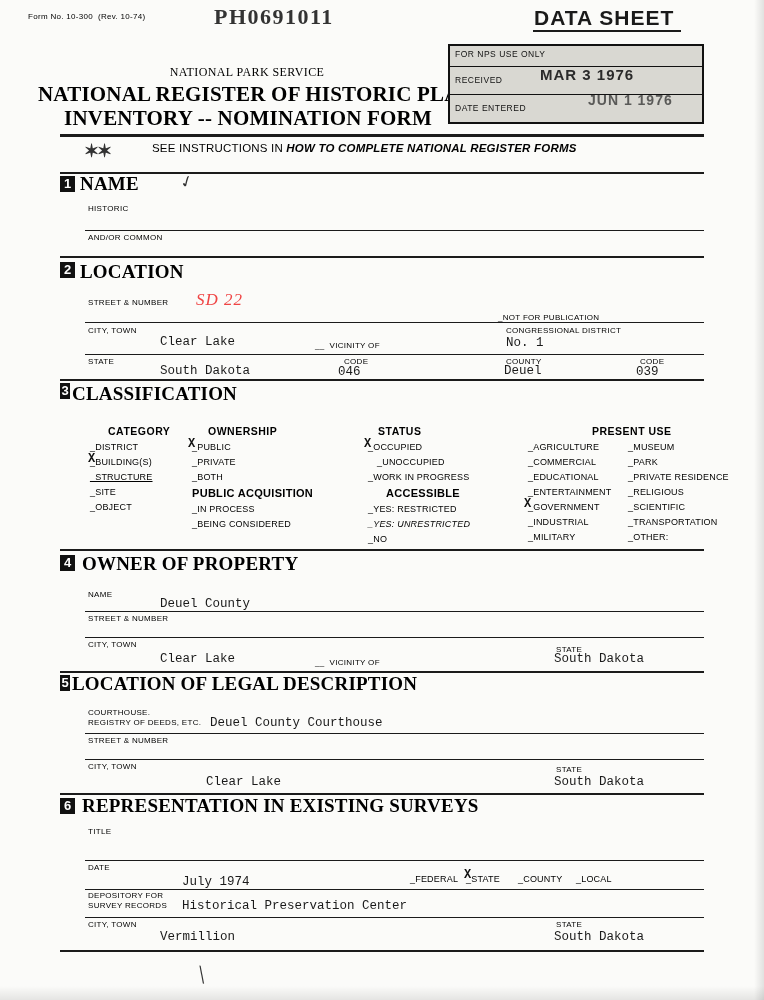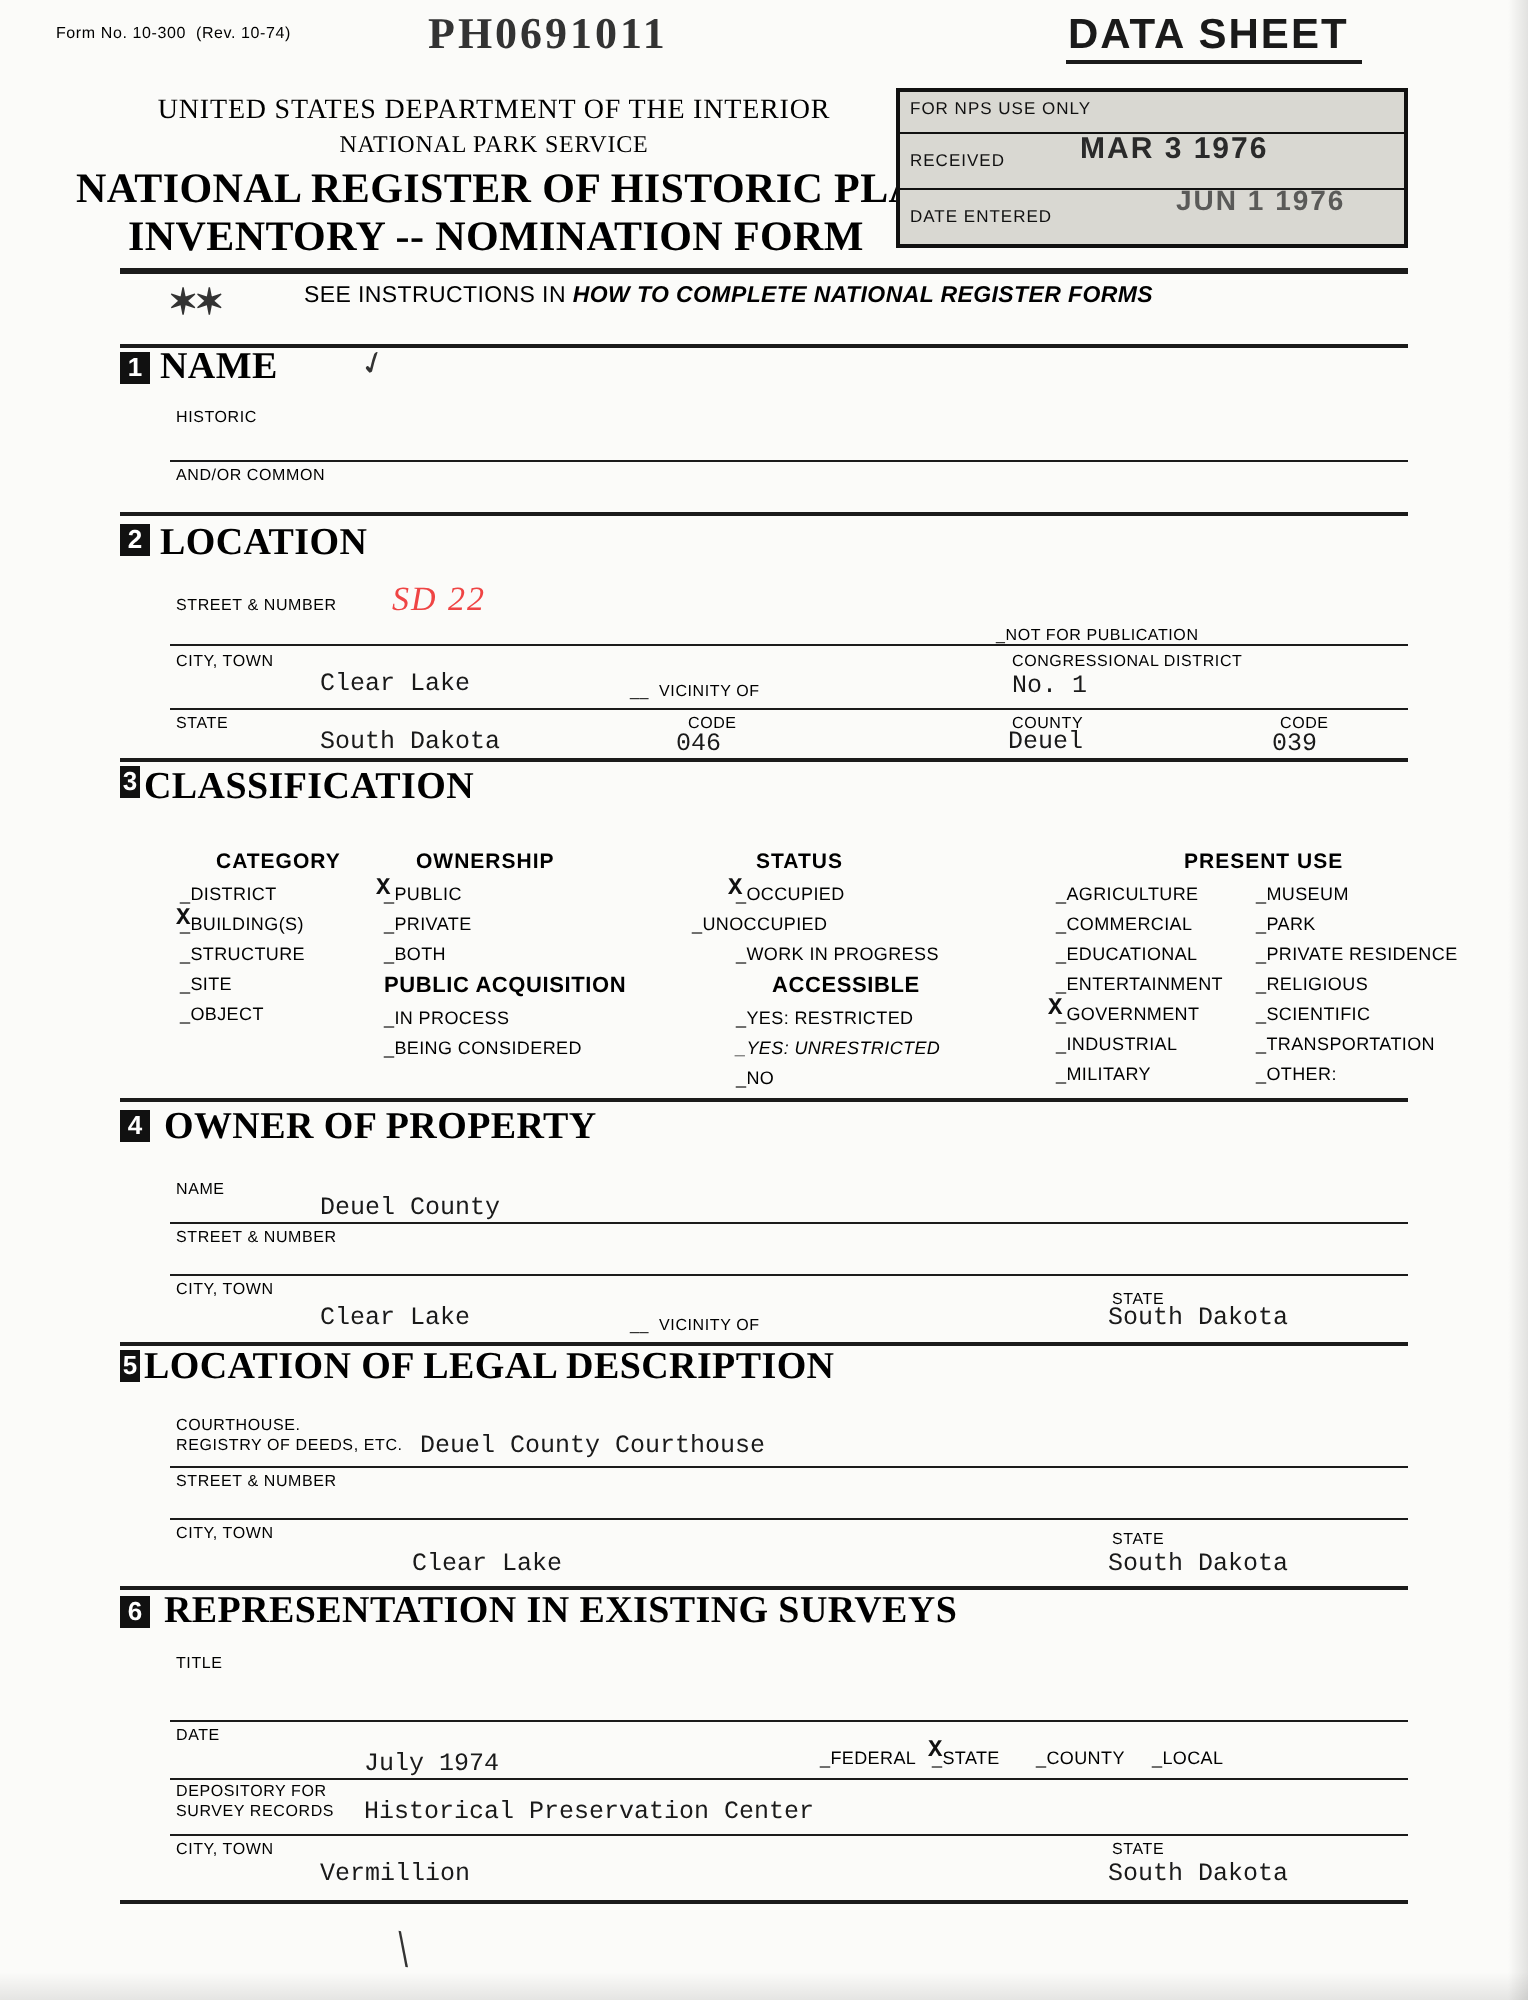--- a/index.html
+++ b/index.html
@@ -164,21 +164,20 @@
 <div class="page">
   <div class="sheet">
 
     <div class="t sans tiny" style="left:28px; top:12px;">Form No. 10-300  (Rev. 10-74)</div>
 
     <div class="handwrite2" style="left:214px; top:4px; font-size:22px; font-weight:bold;">PH0691011</div>
 
     <div class="t sans" style="left:534px; top:6px; font-size:21px; font-weight:bold; letter-spacing:1px; color:#1a1a1a;">DATA SHEET</div>
     <div class="rule" style="left:533px; top:30px; width:148px; height:2px;"></div>
 
-    <div class="t serif" style="left:72px; top:48px; width:350px; font-size:14px; letter-spacing:0.4px; text-align:center;">UNITED STATES DEPARTMENT OF THE INTERIOR</div>
     <div class="t serif" style="left:72px; top:65px; width:350px; font-size:12px; letter-spacing:0.4px; text-align:center;">NATIONAL PARK SERVICE</div>
 
     <div class="t serif bold" style="left:38px; top:82px; width:420px; font-size:21px; letter-spacing:0.2px; text-align:center;">NATIONAL REGISTER OF HISTORIC PLACES</div>
     <div class="t serif bold" style="left:38px; top:106px; width:420px; font-size:21px; letter-spacing:0.2px; text-align:center;">INVENTORY -- NOMINATION FORM</div>
 
     <div class="stampbox" style="left:448px; top:44px; width:252px; height:76px;">
       <div class="inner-line" style="top:20px;"></div>
       <div class="inner-line" style="top:48px;"></div>
     </div>
     <div class="stamp-label" style="left:455px; top:49px;">FOR NPS USE ONLY</div>
@@ -232,35 +231,35 @@
     <div class="sectitle" style="left:72px; top:383px;">CLASSIFICATION</div>
 
     <div class="t sans hdr" style="left:108px; top:425px; font-size:10.5px; letter-spacing:0.5px;">CATEGORY</div>
     <div class="t sans hdr" style="left:208px; top:425px; font-size:10.5px; letter-spacing:0.5px;">OWNERSHIP</div>
     <div class="t sans hdr" style="left:378px; top:425px; font-size:10.5px; letter-spacing:0.5px;">STATUS</div>
     <div class="t sans hdr" style="left:592px; top:425px; font-size:10.5px; letter-spacing:0.5px;">PRESENT USE</div>
 
     <div class="chk" style="left:90px; top:442px;"><span>_DISTRICT</span></div>
     <div class="chk" style="left:90px; top:457px;"><span>_BUILDING(S)</span></div>
     <div class="xmark" style="left:88px; top:452px; font-size:12px;">X</div>
-    <div class="chk" style="left:90px; top:472px;"><span>_STRUCTURE</span></div>
+    <div class="chk" style="left:90px; top:472px;text-decoration:underline;"><span>_STRUCTURE</span></div>
     <div class="chk" style="left:90px; top:487px;"><span>_SITE</span></div>
     <div class="chk" style="left:90px; top:502px;"><span>_OBJECT</span></div>
 
     <div class="chk" style="left:192px; top:442px;"><span>_PUBLIC</span></div>
     <div class="xmark" style="left:188px; top:437px;">X</div>
     <div class="chk" style="left:192px; top:457px;"><span>_PRIVATE</span></div>
     <div class="chk" style="left:192px; top:472px;"><span>_BOTH</span></div>
     <div class="t sans hdr" style="left:192px; top:487px; font-size:11px; letter-spacing:0.3px;">PUBLIC ACQUISITION</div>
     <div class="chk" style="left:192px; top:504px;"><span>_IN PROCESS</span></div>
     <div class="chk" style="left:192px; top:519px;"><span>_BEING CONSIDERED</span></div>
 
     <div class="chk" style="left:368px; top:442px;"><span>_OCCUPIED</span></div>
     <div class="xmark" style="left:364px; top:437px;">X</div>
-    <div class="chk" style="left:346px; top:457px;"><span>_UNOCCUPIED</span></div>
+    <div class="chk" style="left:377px; top:457px;"><span>_UNOCCUPIED</span></div>
     <div class="chk" style="left:368px; top:472px;"><span>_WORK IN PROGRESS</span></div>
     <div class="t sans hdr" style="left:386px; top:487px; font-size:11px; letter-spacing:0.3px;">ACCESSIBLE</div>
     <div class="chk" style="left:368px; top:504px;"><span>_YES: RESTRICTED</span></div>
     <div class="chk" style="left:368px; top:519px;font-style:italic;"><span>_YES: UNRESTRICTED</span></div>
     <div class="chk" style="left:368px; top:534px;"><span>_NO</span></div>
 
     <div class="chk" style="left:528px; top:442px;"><span>_AGRICULTURE</span></div>
     <div class="chk" style="left:528px; top:457px;"><span>_COMMERCIAL</span></div>
     <div class="chk" style="left:528px; top:472px;"><span>_EDUCATIONAL</span></div>
     <div class="chk" style="left:528px; top:487px;"><span>_ENTERTAINMENT</span></div>

